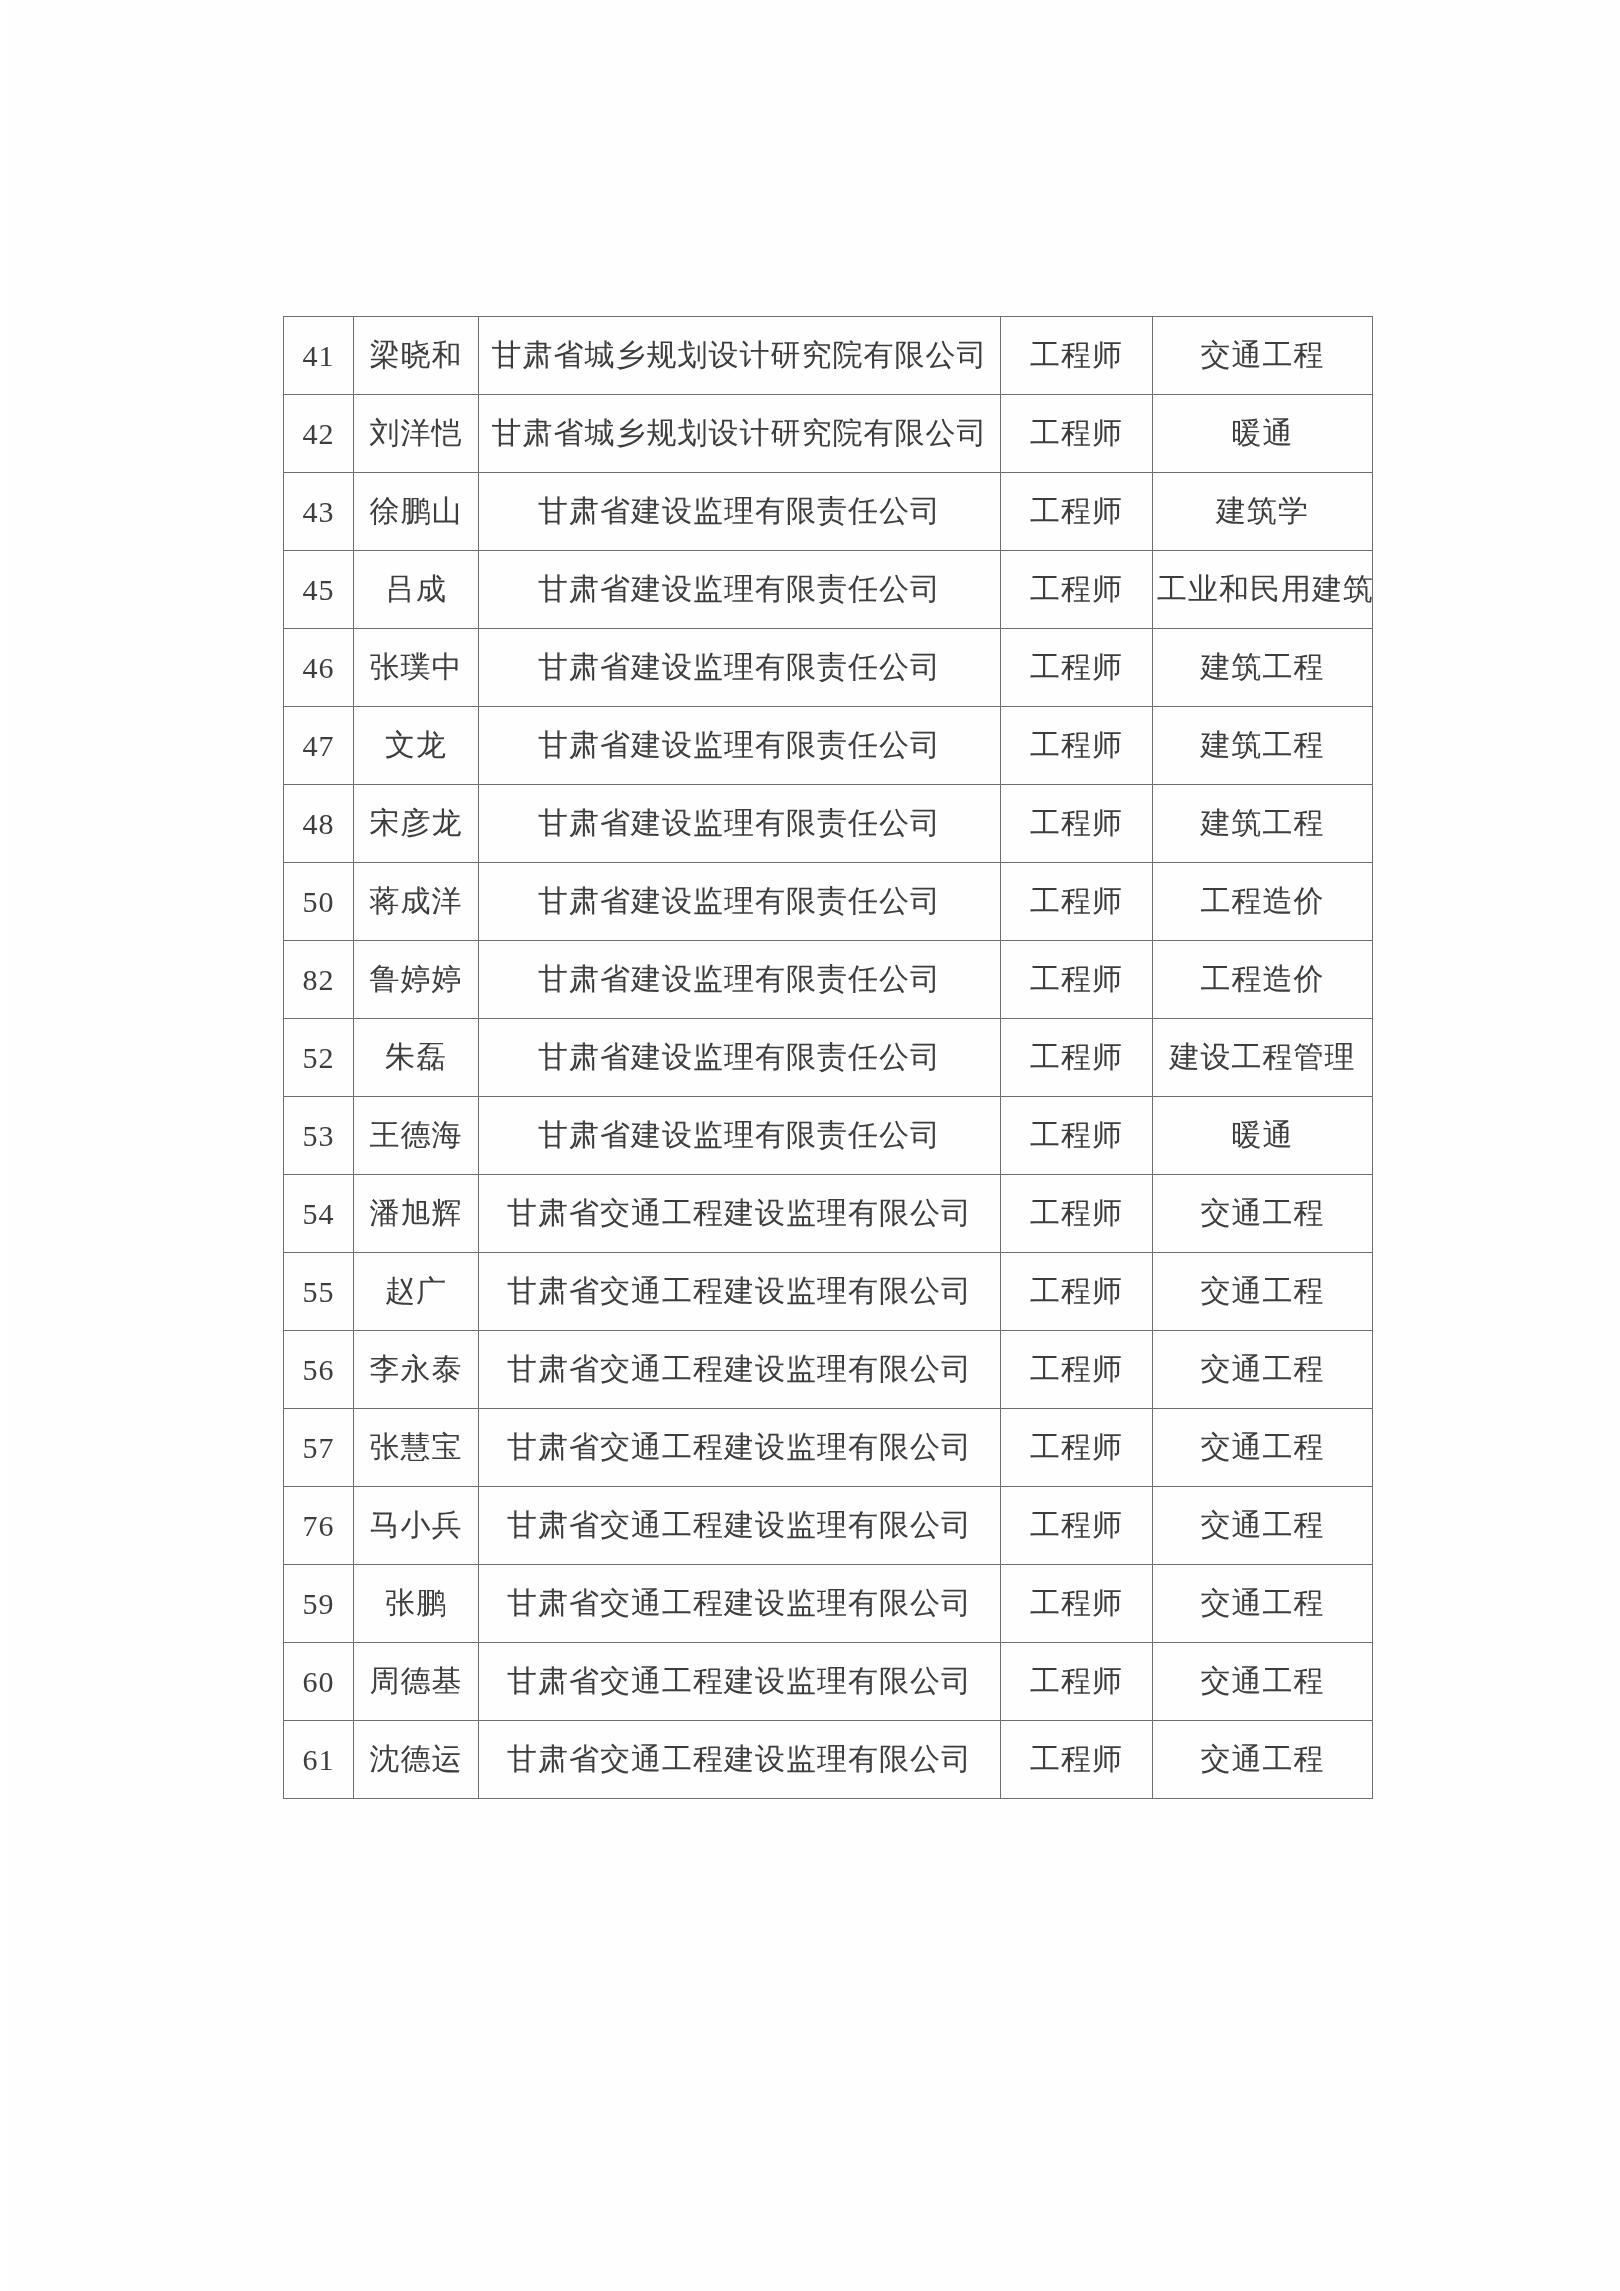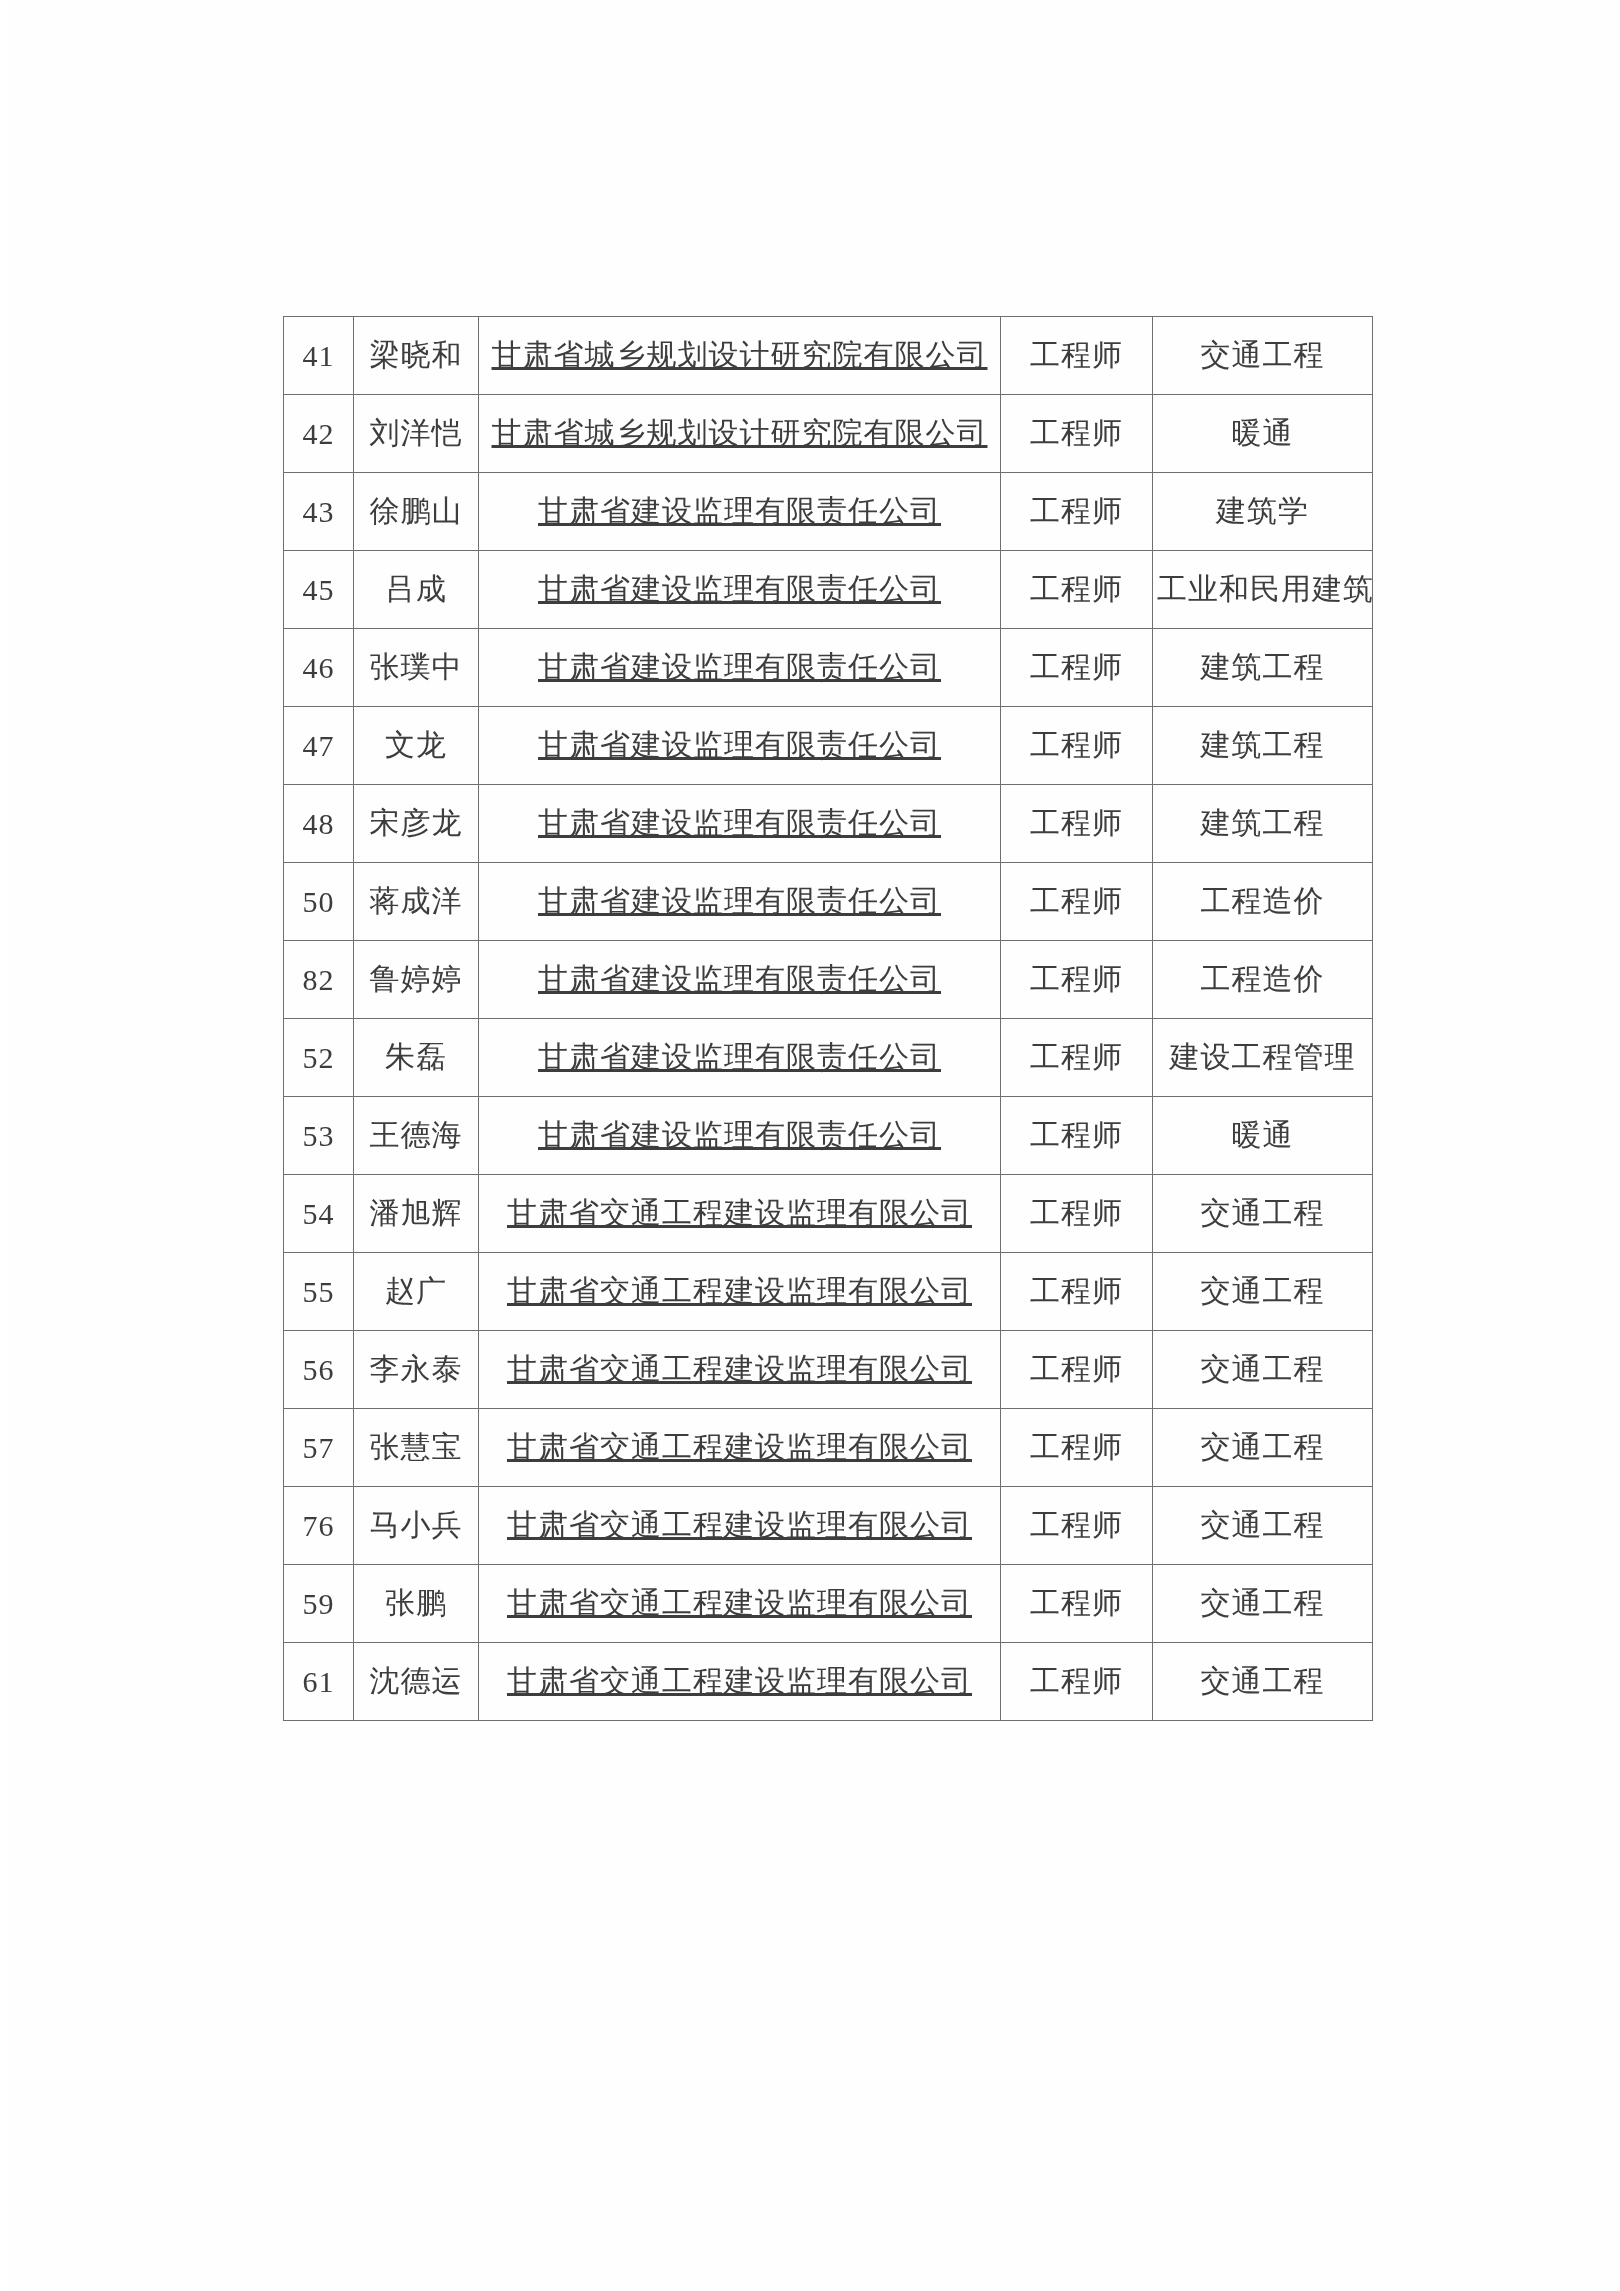--- a/index.html
+++ b/index.html
@@ -41,21 +41,20 @@
     overflow: hidden;
     white-space: nowrap;
   }
   td.col-no {
     font-size: 29px;
     letter-spacing: 0;
     font-family: "Liberation Serif", "DejaVu Serif", serif;
   }
   td.col-company {
     letter-spacing: 2px;
-    text-decoration: underline;
   }
   td.col-specialty {
     letter-spacing: 1px;
   }
 </style>
 </head>
 <body>
 
 <div class="page">
   <table class="roster">
@@ -180,20 +179,27 @@
           <td class="col-specialty">交通工程</td>
         </tr>
         <tr>
           <td class="col-no">59</td>
           <td class="col-name">张鹏</td>
           <td class="col-company">甘肃省交通工程建设监理有限公司</td>
           <td class="col-title">工程师</td>
           <td class="col-specialty">交通工程</td>
         </tr>
         <tr>
+          <td class="col-no">60</td>
+          <td class="col-name">周德基</td>
+          <td class="col-company">甘肃省交通工程建设监理有限公司</td>
+          <td class="col-title">工程师</td>
+          <td class="col-specialty">交通工程</td>
+        </tr>
+        <tr>
           <td class="col-no">61</td>
           <td class="col-name">沈德运</td>
           <td class="col-company">甘肃省交通工程建设监理有限公司</td>
           <td class="col-title">工程师</td>
           <td class="col-specialty">交通工程</td>
         </tr>
       </tbody>
   </table>
 </div>
 

